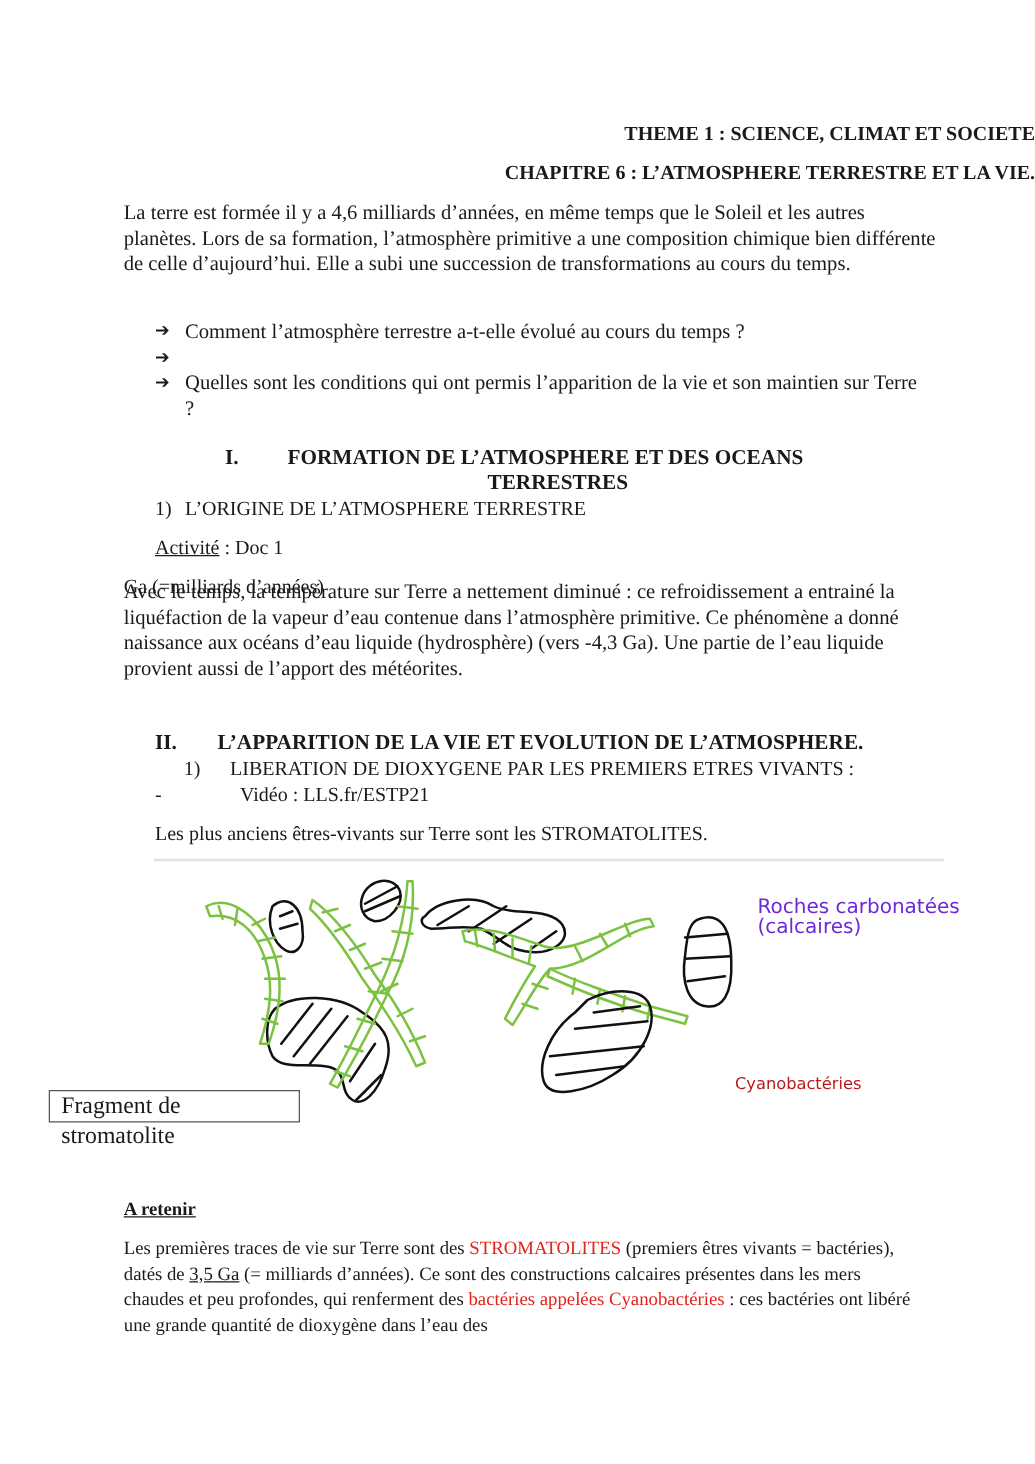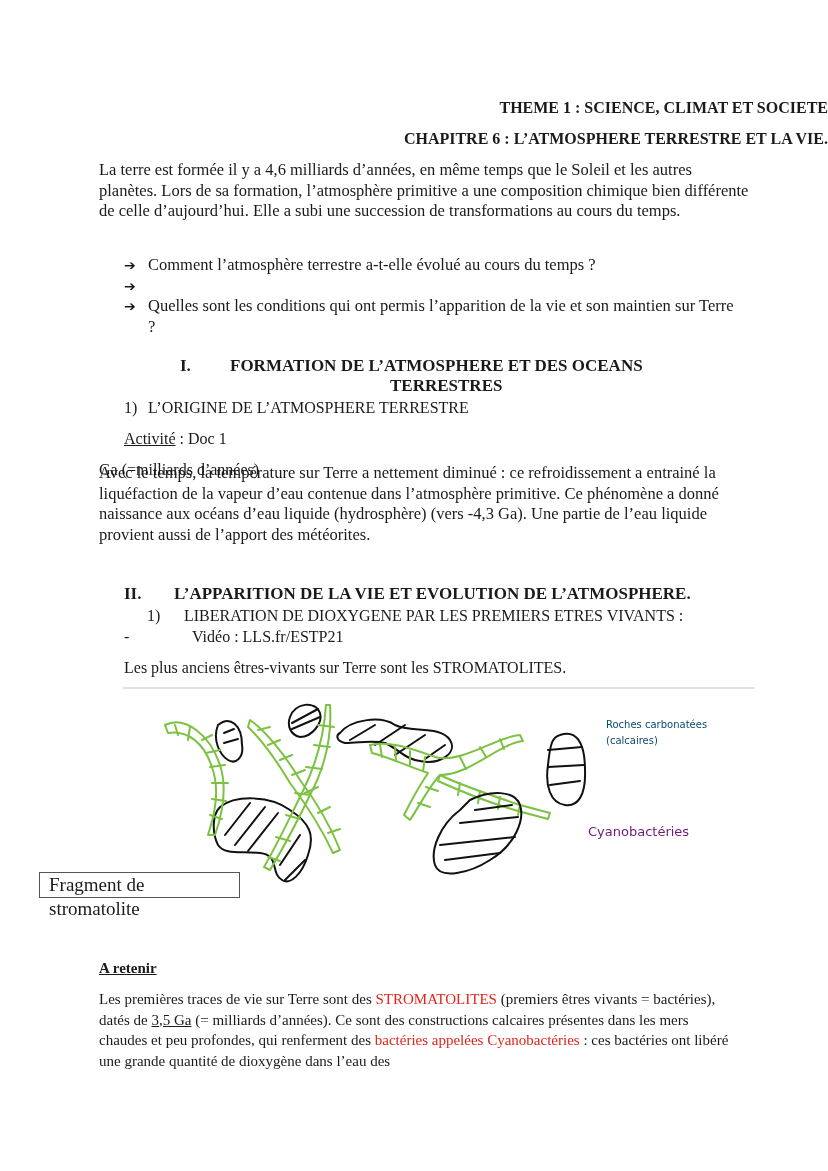--- a/index.html
+++ b/index.html
@@ -104,24 +104,24 @@
   </g>
 
   <g stroke="#111" stroke-width="2">
     <path d="M420 40 C435 35 445 45 445 75 C446 100 438 112 425 110 C410 108 405 90 408 70 C410 50 412 42 420 40 Z"></path>
     <path d="M408 55 L442 52 M408 72 L444 70 M410 90 L440 86"></path>
     <path d="M330 105 C350 95 375 95 380 110 C385 125 375 150 350 165 C330 178 300 185 295 170 C290 155 300 130 320 115 Z"></path>
     <path d="M300 150 L375 142 M305 165 L360 158 M320 128 L378 122 M335 115 L372 110"></path>
   </g>
 </svg>
 
-<div class="abs label-sans" style="left:606px; top:717px; font-size:10px; line-height:16px; color:#0c4a6e;">
+<div class="abs label-sans" style="left:606px; top:717px; font-size:16px; line-height:16px; color:#6d28d9;">
   <div>Roches carbonatées</div>
   <div>(calcaires)</div>
 </div>
-<div class="abs label-sans" style="left:588px; top:824px; font-size:13px; line-height:16px; color:#701a75;">Cyanobactéries</div>
+<div class="abs label-sans" style="left:588px; top:860px; font-size:13px; line-height:16px; color:#b91c1c;">Cyanobactéries</div>
 
 <div class="abs caption-box">Fragment de stromatolite</div>
 
 <div class="abs bold u t16" style="left:99px; top:958px; font-size:15px;">A retenir</div>
 <div class="abs" style="left:99px; top:989px; width:630px; font-size:15px; line-height:20.5px;">
   <span>Les premières traces de vie sur Terre sont des </span><span class="red">STROMATOLITES</span><span> (premiers êtres vivants = bactéries), datés de </span><span class="u">3,5 Ga</span><span> (= milliards d’années). Ce sont des constructions calcaires présentes dans les mers chaudes et peu profondes, qui renferment des </span><span class="red">bactéries appelées Cyanobactéries</span><span> : ces bactéries ont libéré une grande quantité de dioxygène dans l’eau des</span>
 </div>
 
 </body></html>

